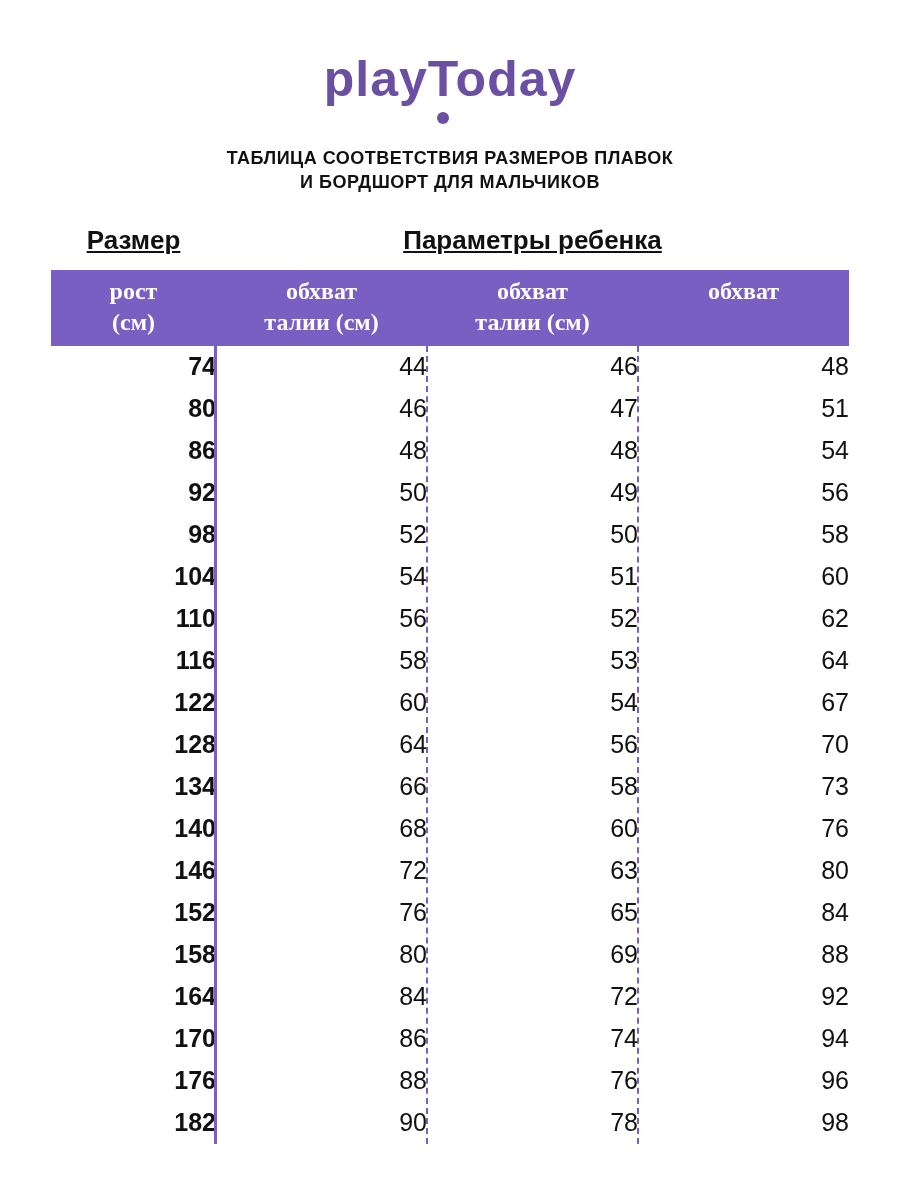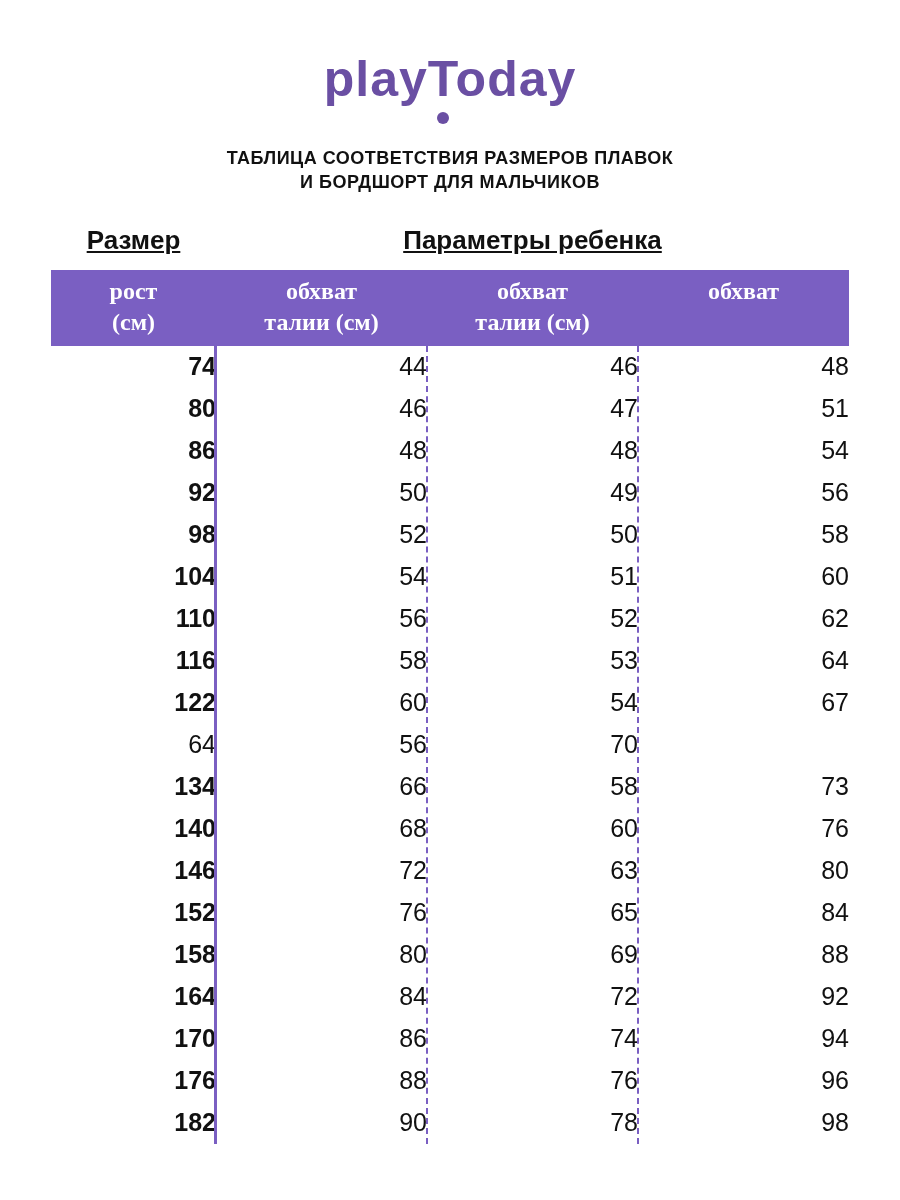--- a/index.html
+++ b/index.html
@@ -179,20 +179,21 @@
         <div class="tcell">53</div>
         <div class="tcell">64</div>
       </div>
       <div class="trow">
         <div class="tcell first">122</div>
         <div class="tcell">60</div>
         <div class="tcell">54</div>
         <div class="tcell">67</div>
       </div>
       <div class="trow">
+        <div class="tcell first">128</div>
         <div class="tcell">64</div>
         <div class="tcell">56</div>
         <div class="tcell">70</div>
       </div>
       <div class="trow">
         <div class="tcell first">134</div>
         <div class="tcell">66</div>
         <div class="tcell">58</div>
         <div class="tcell">73</div>
       </div>

